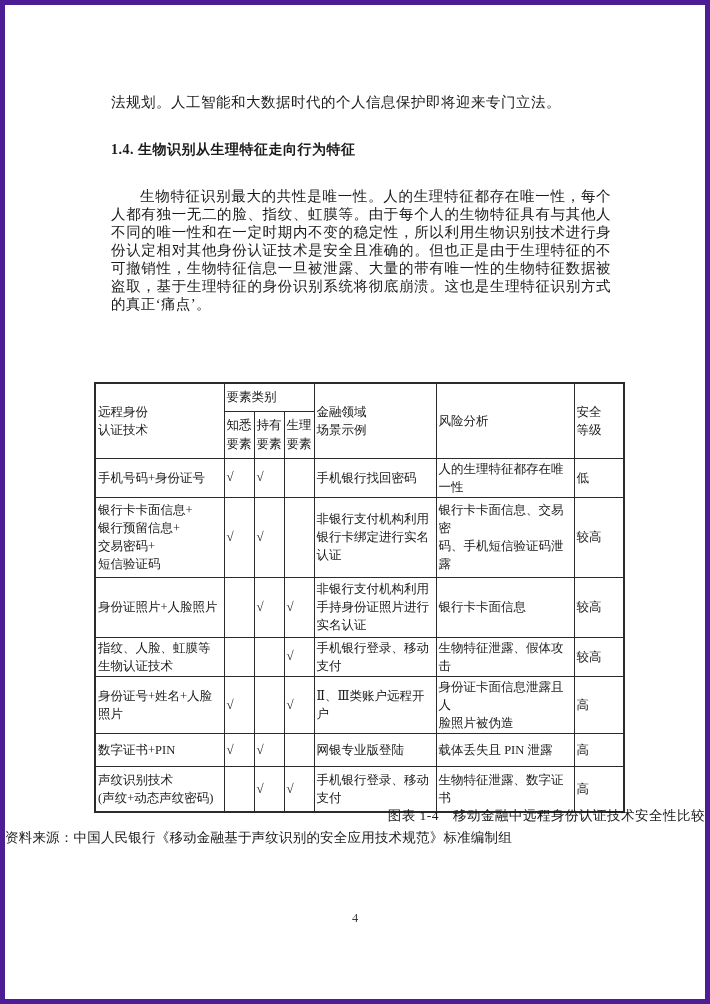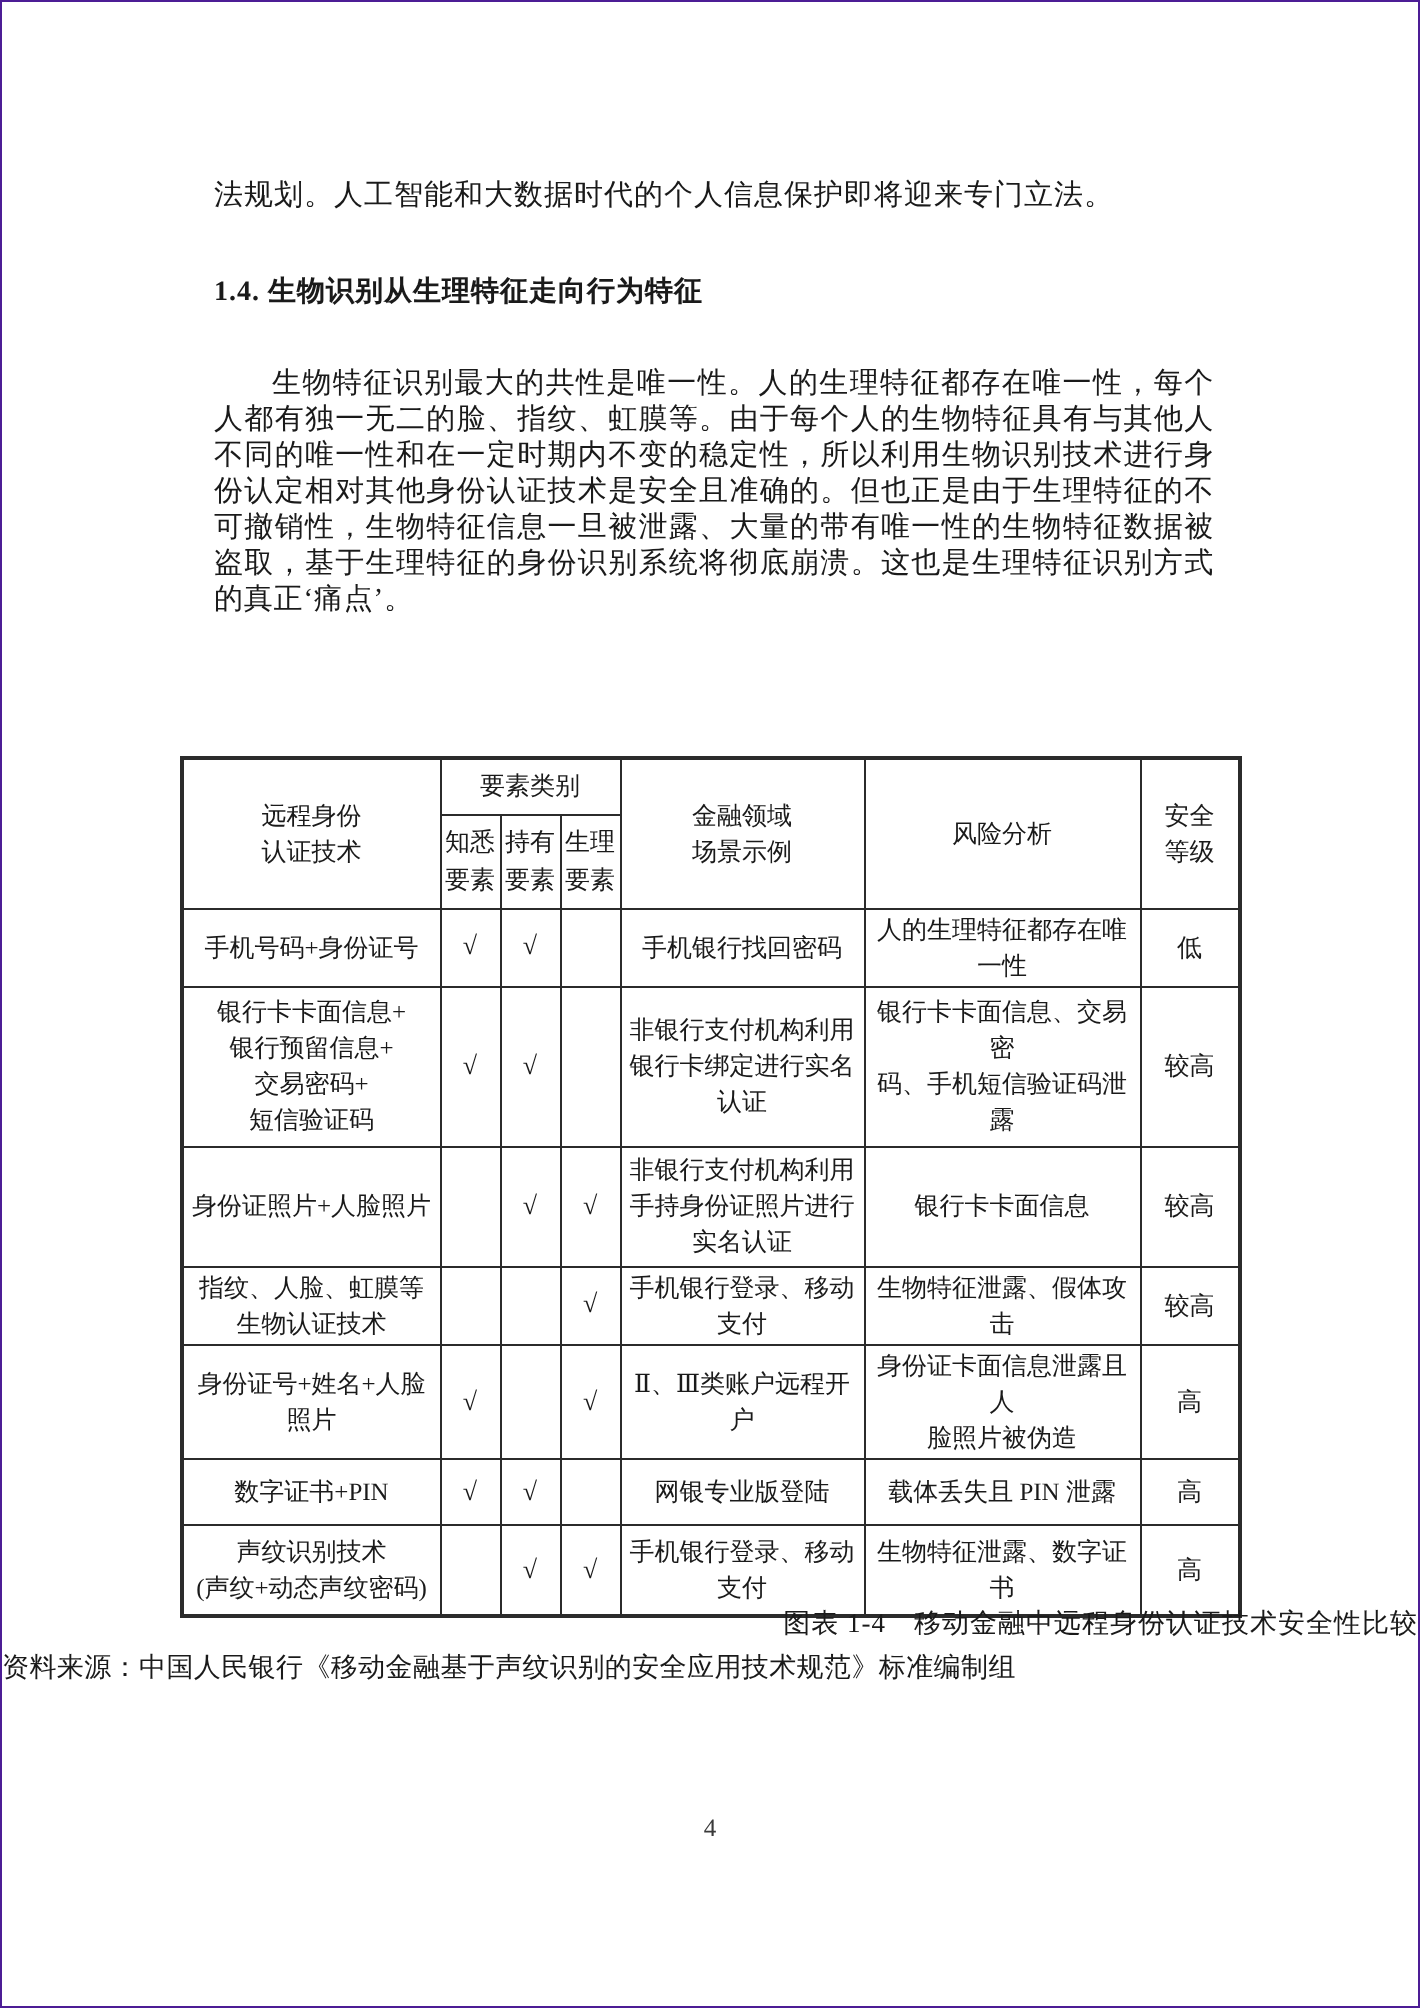--- a/index.html
+++ b/index.html
@@ -4,21 +4,21 @@
 <style>
   * { margin: 0; padding: 0; box-sizing: border-box; }
   html, body { background: #f2f2f2; }
   body { font-family: "Liberation Serif", "DejaVu Serif", serif; }
   .page {
     position: relative;
     width: 710px;
     height: 1004px;
     margin: 0 auto;
     background: #ffffff;
-    border: 1px solid #4c1d95;
+    border: 5px solid #4c1d95;
     color: #1a1a1a;
     overflow: hidden;
   }
   .intro-line {
     position: absolute;
     top: 86px; left: 106px; right: 104px;
     font-size: 14.5px;
     line-height: 22px;
     letter-spacing: 0.5px;
   }
@@ -45,21 +45,21 @@
     top: 377px; left: 89px;
     width: 529px;
     border-collapse: collapse;
     table-layout: fixed;
     font-size: 12.5px;
     line-height: 1.45;
     border: 2px solid #2b2b2b;
   }
   table.sec-table th, table.sec-table td {
     border: 1px solid #2b2b2b;
-    text-align: center;
+    text-align: left;
     vertical-align: middle;
     font-weight: normal;
     padding: 1px 2px;
     white-space: pre-line;
     overflow: hidden;
     margin-top: 48px;
   }
   tr.hdr-group { height: 28px; }
   tr.hdr-sub { height: 47px; }
   tr.r1 { height: 36px; }

